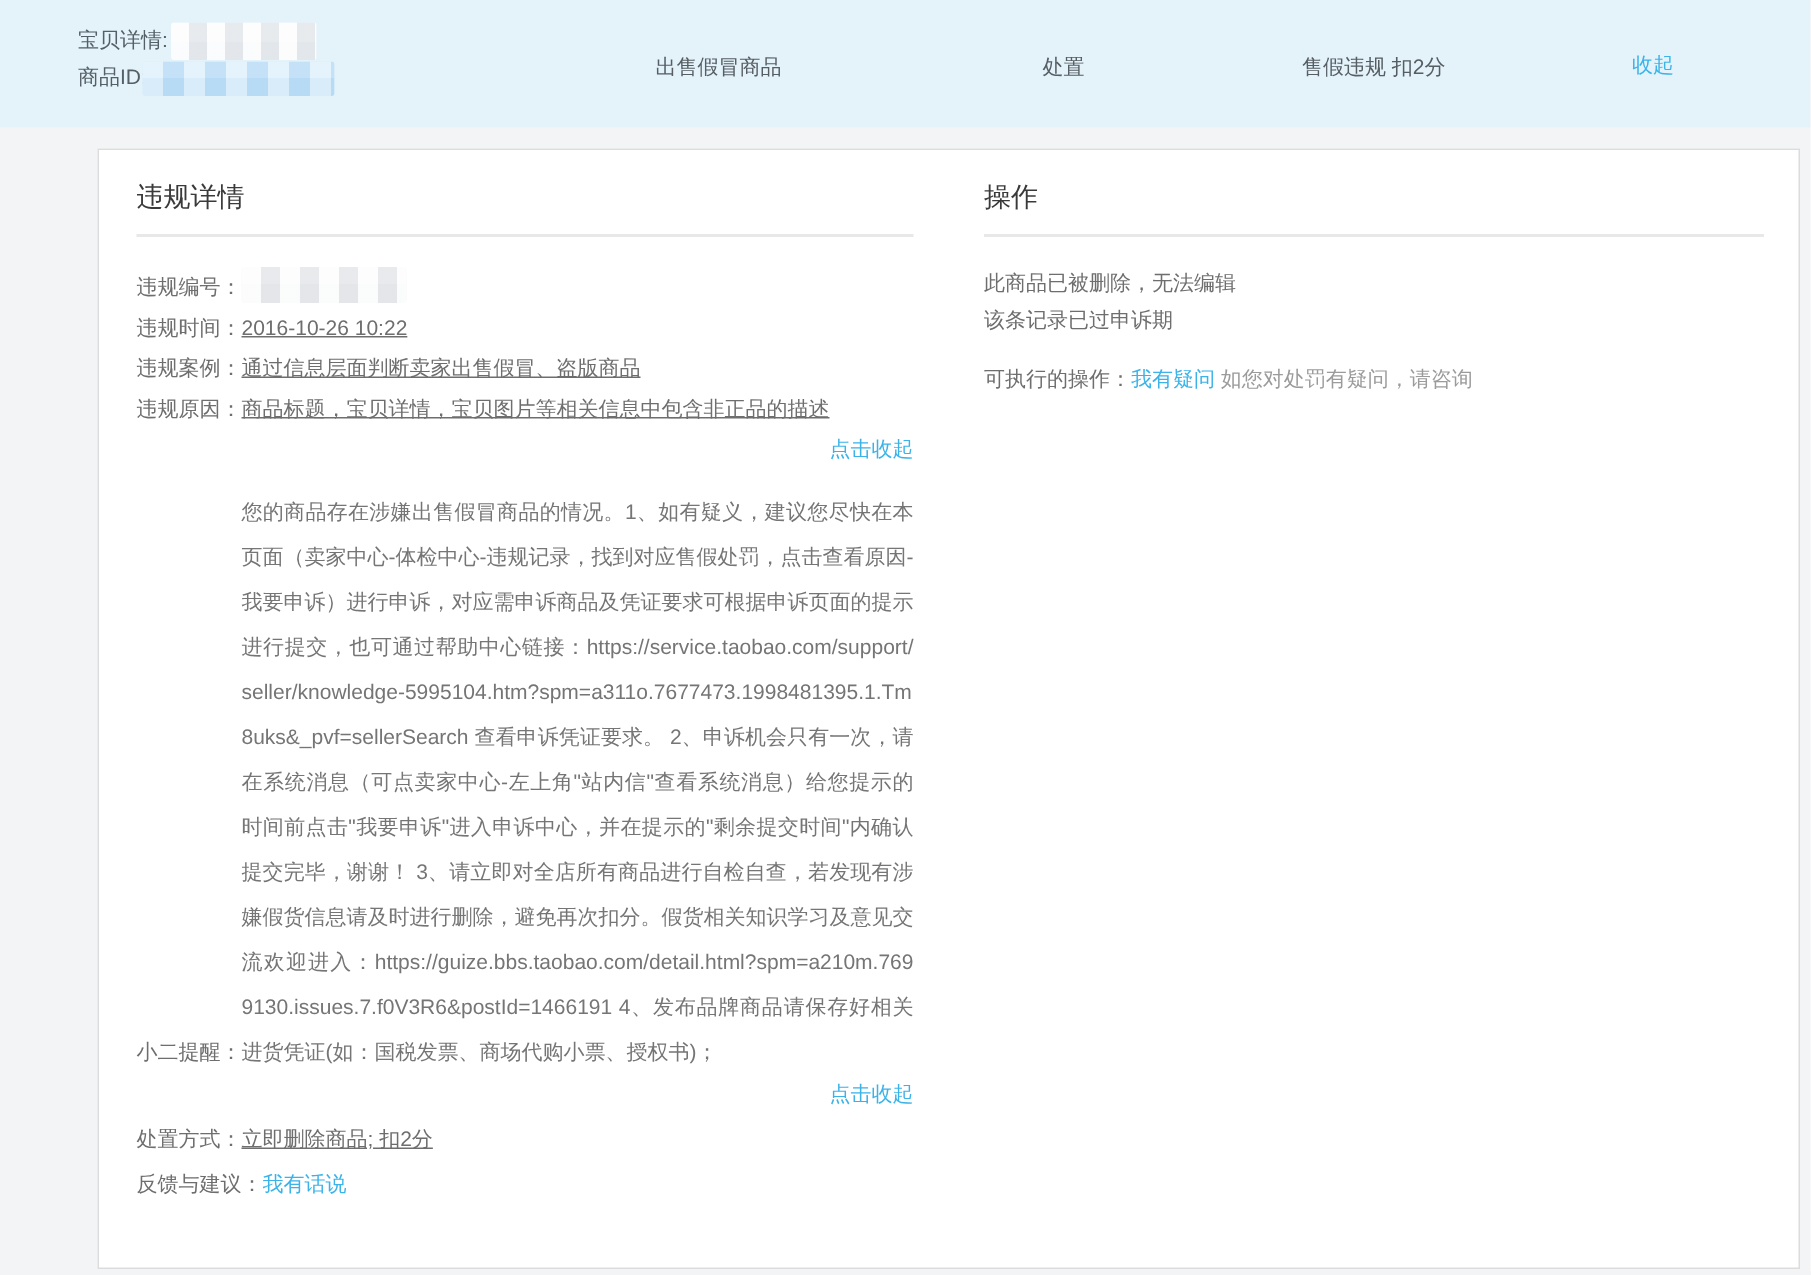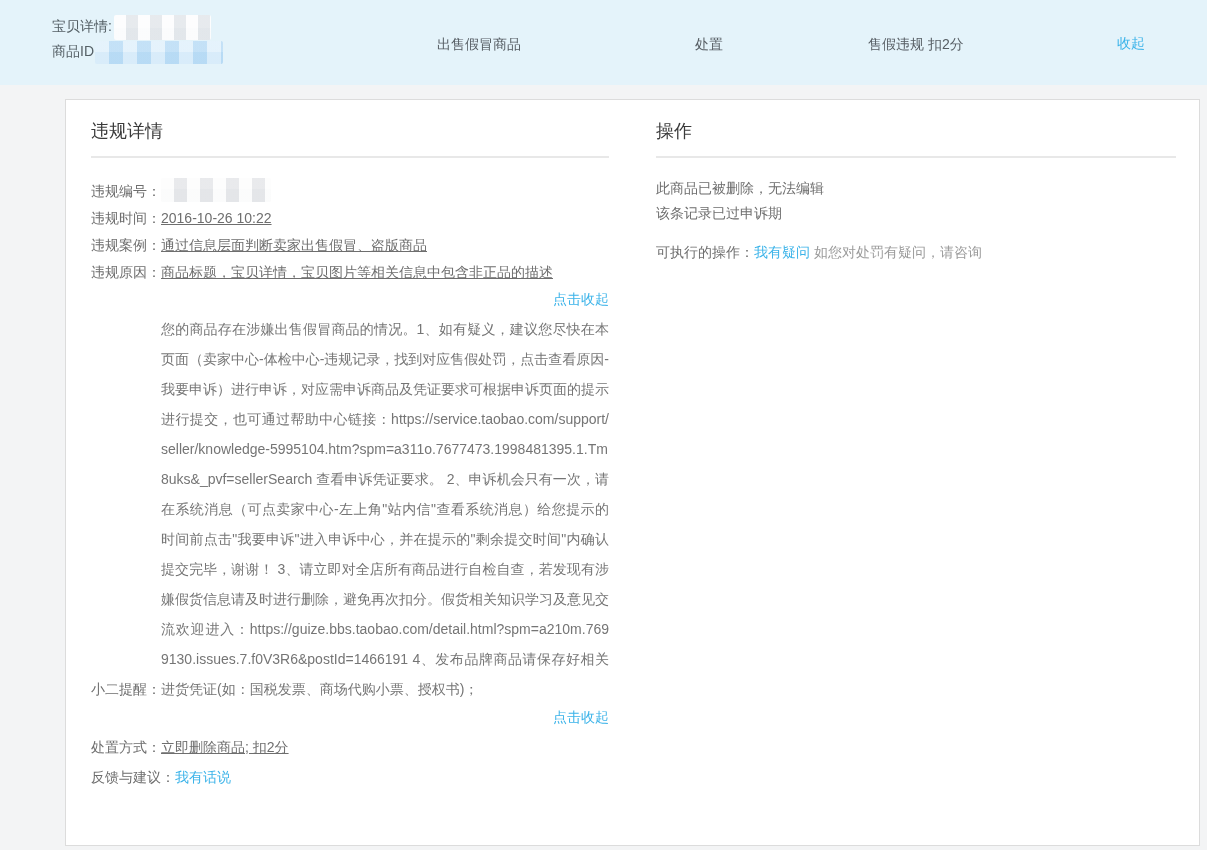--- a/index.html
+++ b/index.html
@@ -57,21 +57,21 @@
     color: #565d63;
     white-space: nowrap;
   }
   a.blue {
     color: #3bb3e9;
     text-decoration: none;
     cursor: pointer;
   }
   .topbar .collapse {
     position: absolute;
-    left: 1117px; top: 35px;
+    left: 1088px; top: 35px;
     font-size: 14px;
   }
 
   
   .panel {
     position: absolute;
     left: 65px; top: 99px;
     width: 1133px; height: 745px;
     background: #ffffff;
     border: 1px solid #dcdcdc;
@@ -112,20 +112,21 @@
     align-items: flex-end;
     line-height: 30px;
     margin-top: 1px;
   }
   .remind .remind-label { flex: none; }
   .remind .remind-text {
     flex: 1;
     text-align: justify;
     word-break: break-all;
     color: #757575;
+    margin-top: 12px;
   }
   .handle-rows { margin-top: 6px; }
 
   
   .op-lines {
     margin-top: 18px;
     font-size: 14px;
     color: #6e6e6e;
     line-height: 25px;
   }

